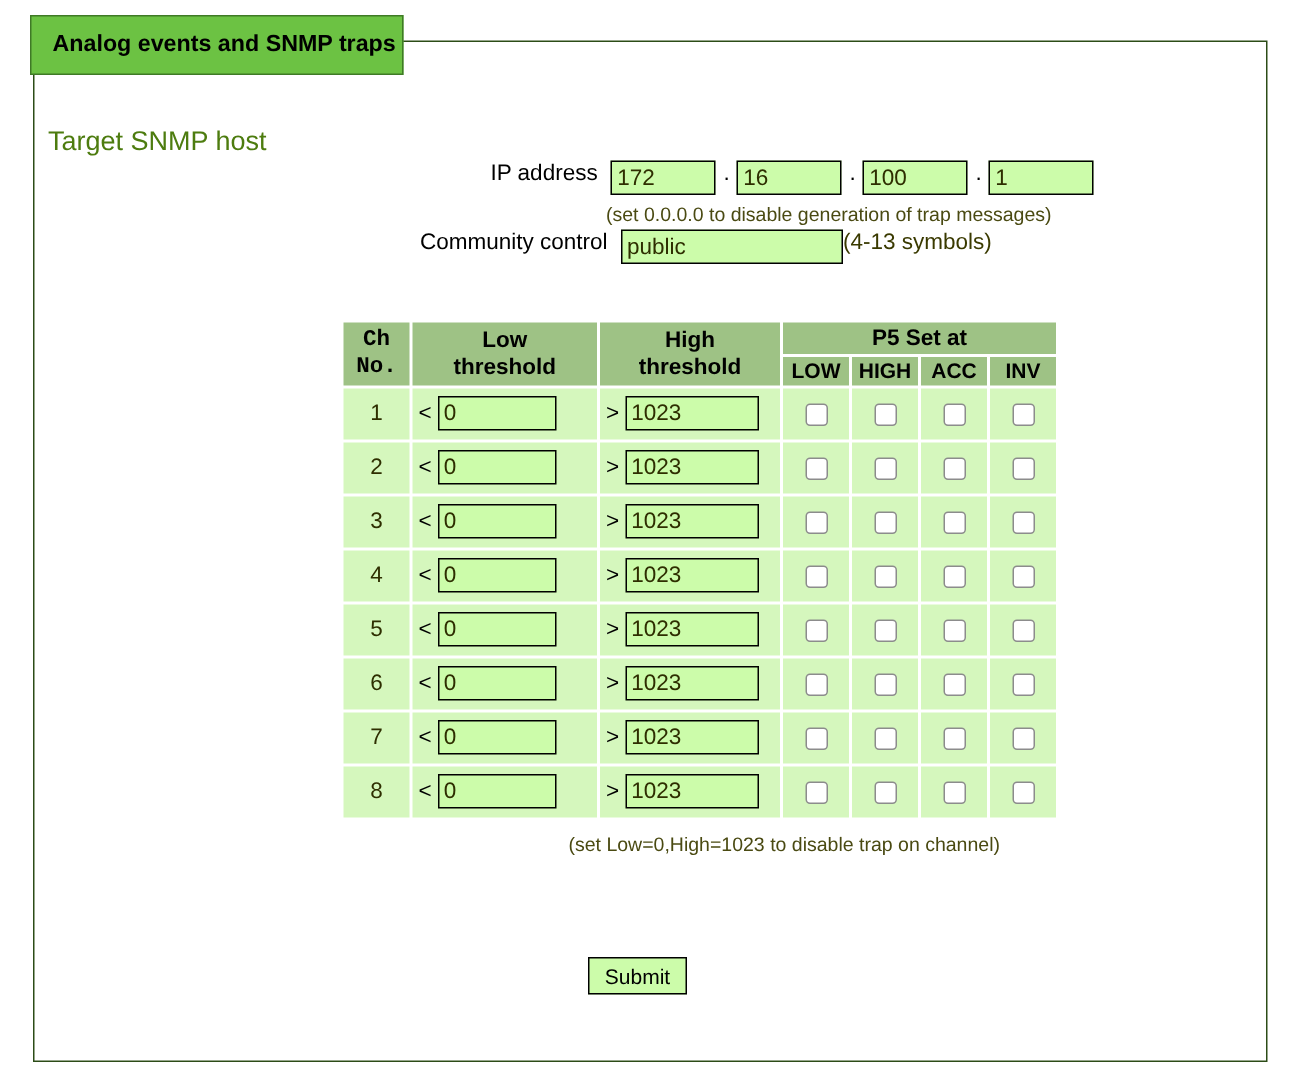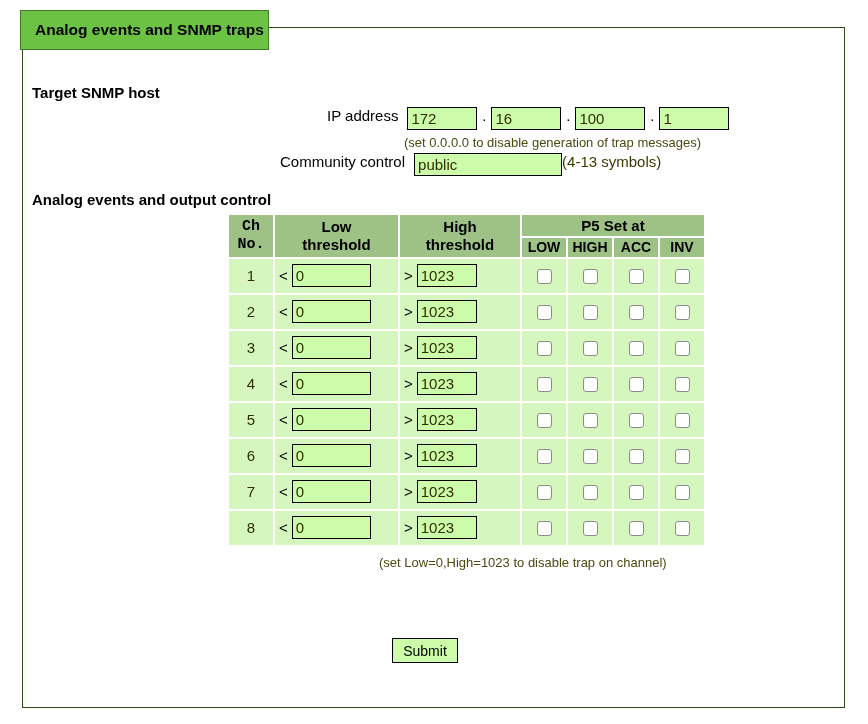--- a/index.html
+++ b/index.html
@@ -52,23 +52,23 @@
     position: absolute;
     left: 22px;
     top: 27px;
     width: 823px;
     height: 681px;
     box-sizing: border-box;
   }
 
   .section-heading {
     position: absolute;
-    font-weight: bold;
-    font-size: 15px;
-    color: #000000;
+    font-weight: normal;
+    font-size: 18px;
+    color: #4d7c0f;
     white-space: nowrap;
   }
   .section-heading.snmp-host { left: 10px; top: 57px; }
   .section-heading.analog-events { left: 10px; top: 164px; }
 
   
   .field-row {
     position: absolute;
     display: flex;
     align-items: flex-start;
@@ -179,21 +179,21 @@
     display: inline-block;
     font-size: 15px;
     color: #000000;
     margin-right: 4px;
     vertical-align: middle;
   }
   .thresh-input {
     width: 79px;
     vertical-align: middle;
   }
-  .thresh-input.high { width: 60px; }
+  .thresh-input.high { width: 89px; }
 
   td.cb-cell {
     width: 44px;
     height: 34px;
     text-align: center;
     vertical-align: middle;
   }
   .cb {
     -webkit-appearance: none;
     appearance: none;
@@ -262,21 +262,20 @@
   </div>
 
   <div class="hint-note">(set 0.0.0.0 to disable generation of trap messages)</div>
 
   <div class="field-row row-community">
     <span class="field-label">Community control</span>
     <input class="txt community-input" type="text" value="public" style="">
     <span class="hint-inline">(4-13 symbols)</span>
   </div>
 
-  <div class="section-heading analog-events">Analog events and output control</div>
 
   <table class="events-table">
     <thead>
       <tr>
         <th class="ch-no" rowspan="2">
           <span>Ch</span><br>
           <span>No.</span>
         </th>
         <th class="low-th" rowspan="2">
           <span>Low</span><br>

